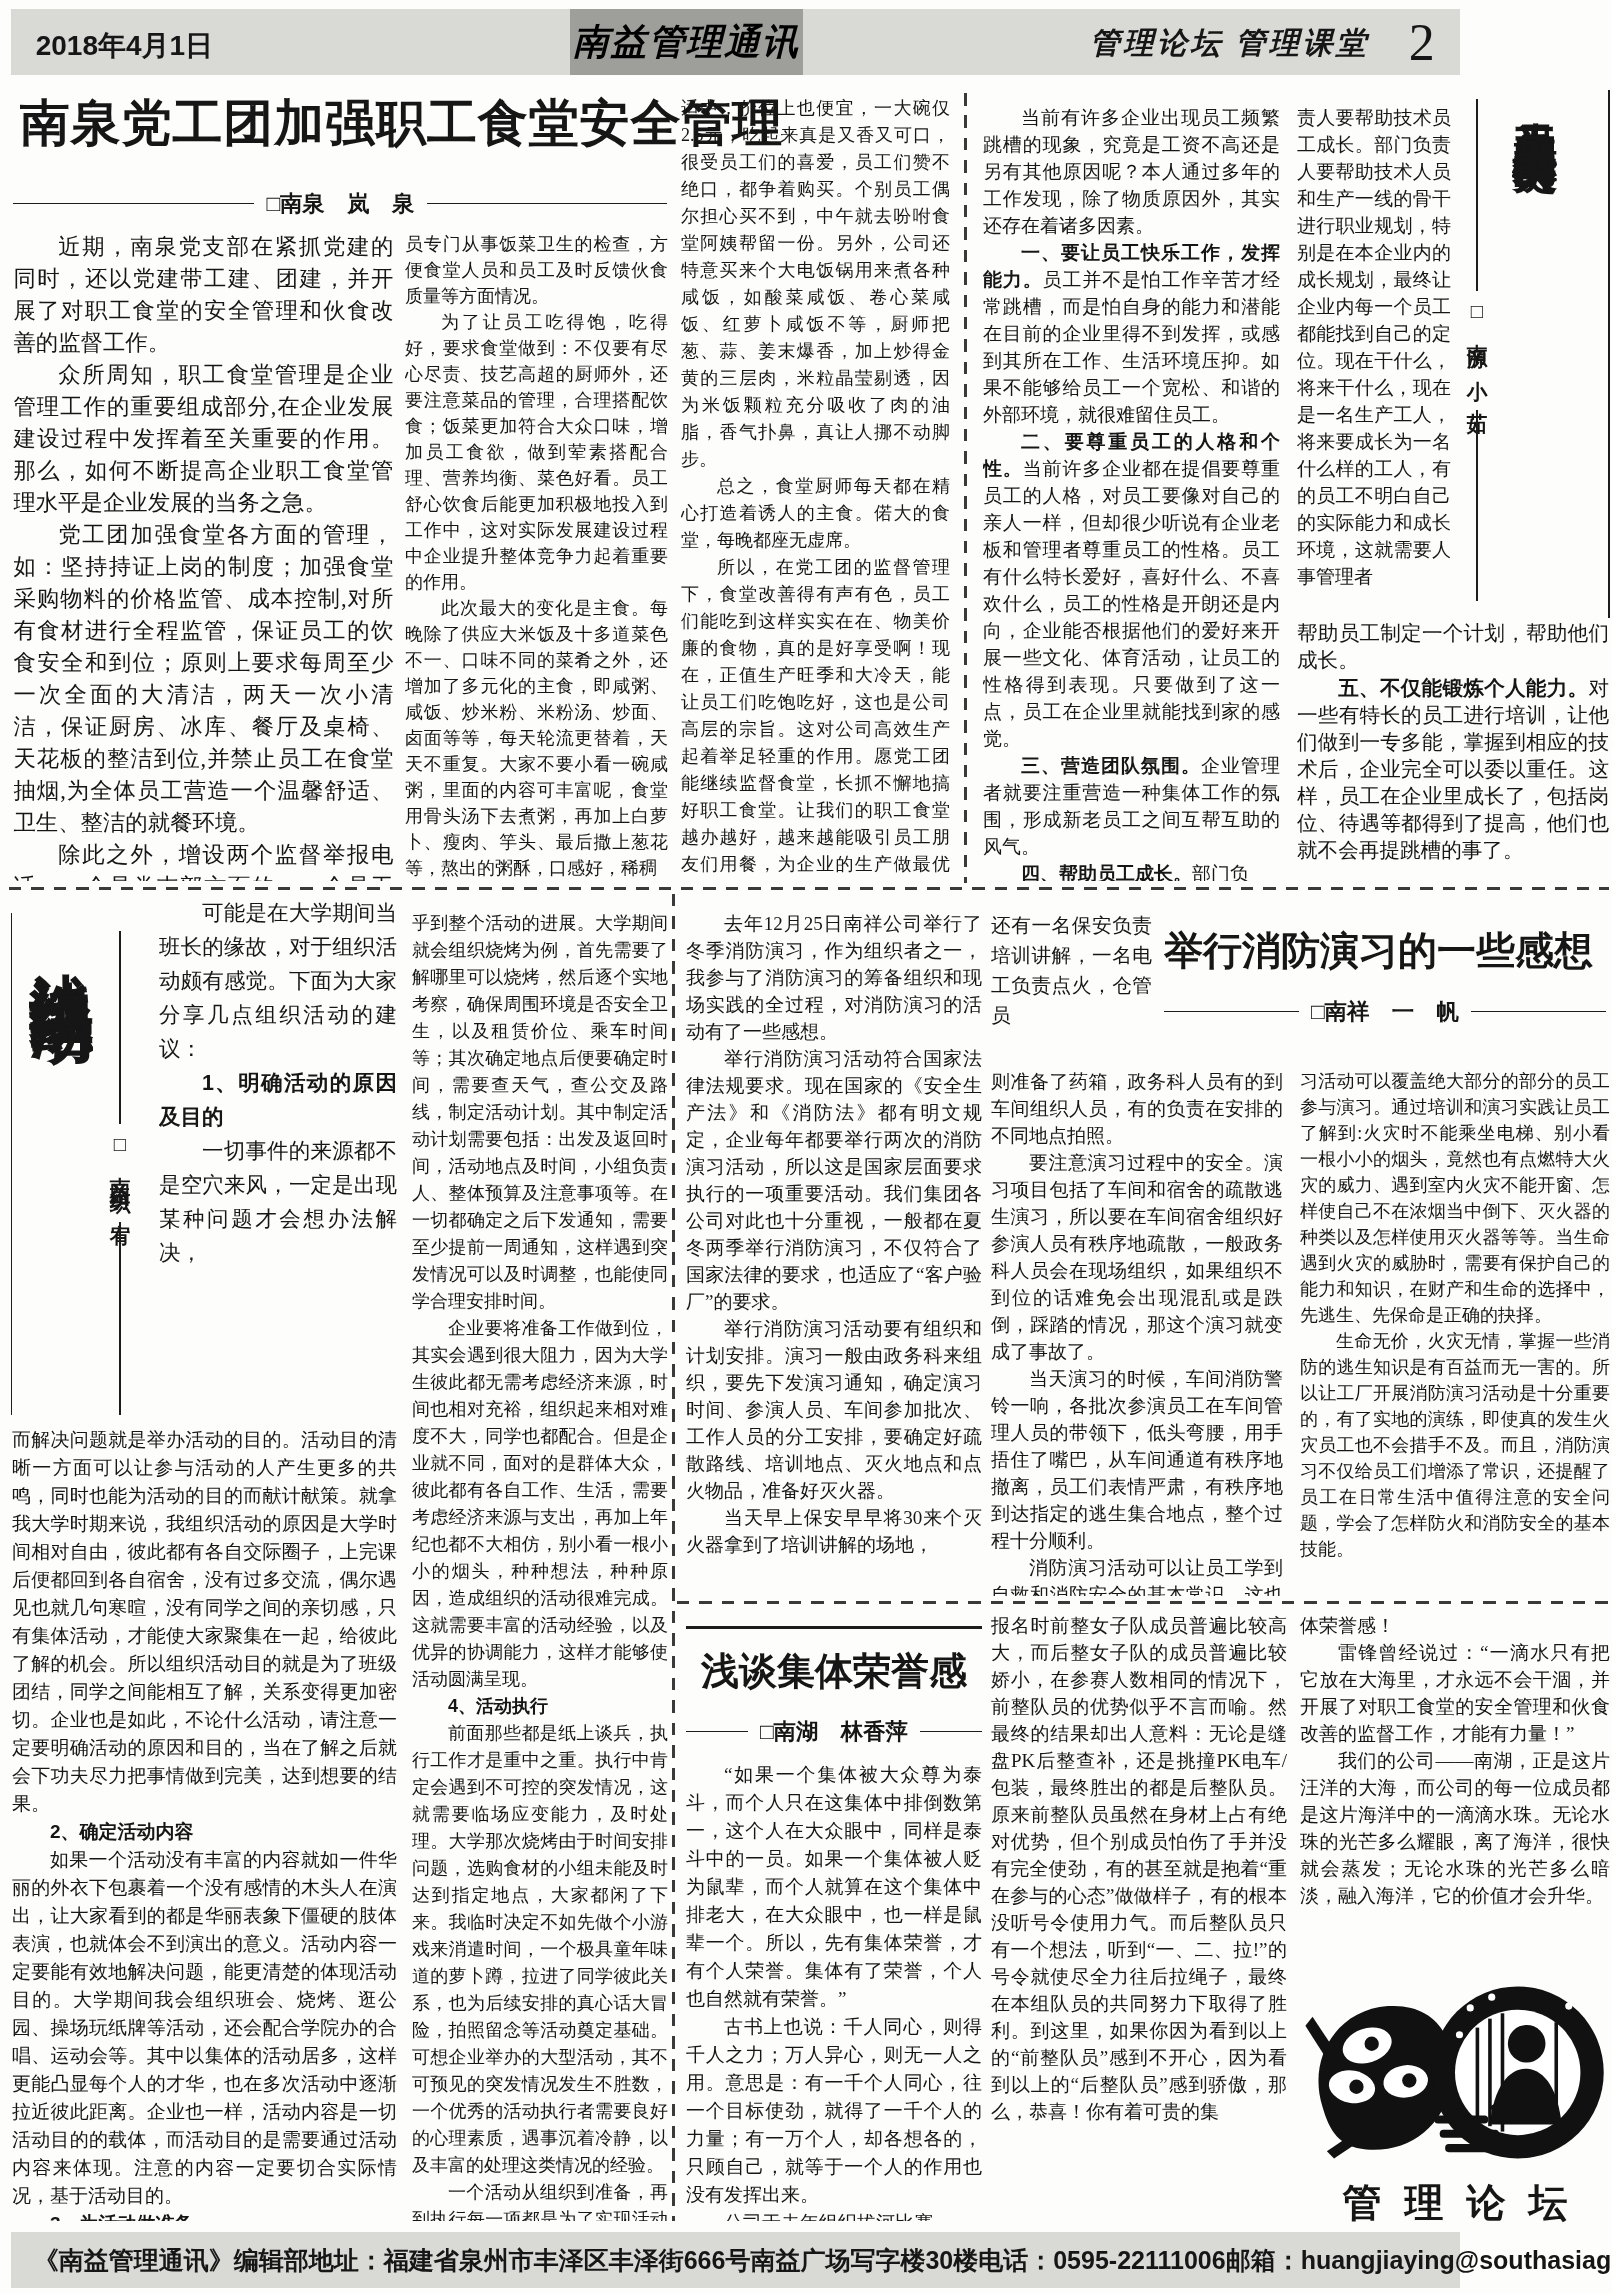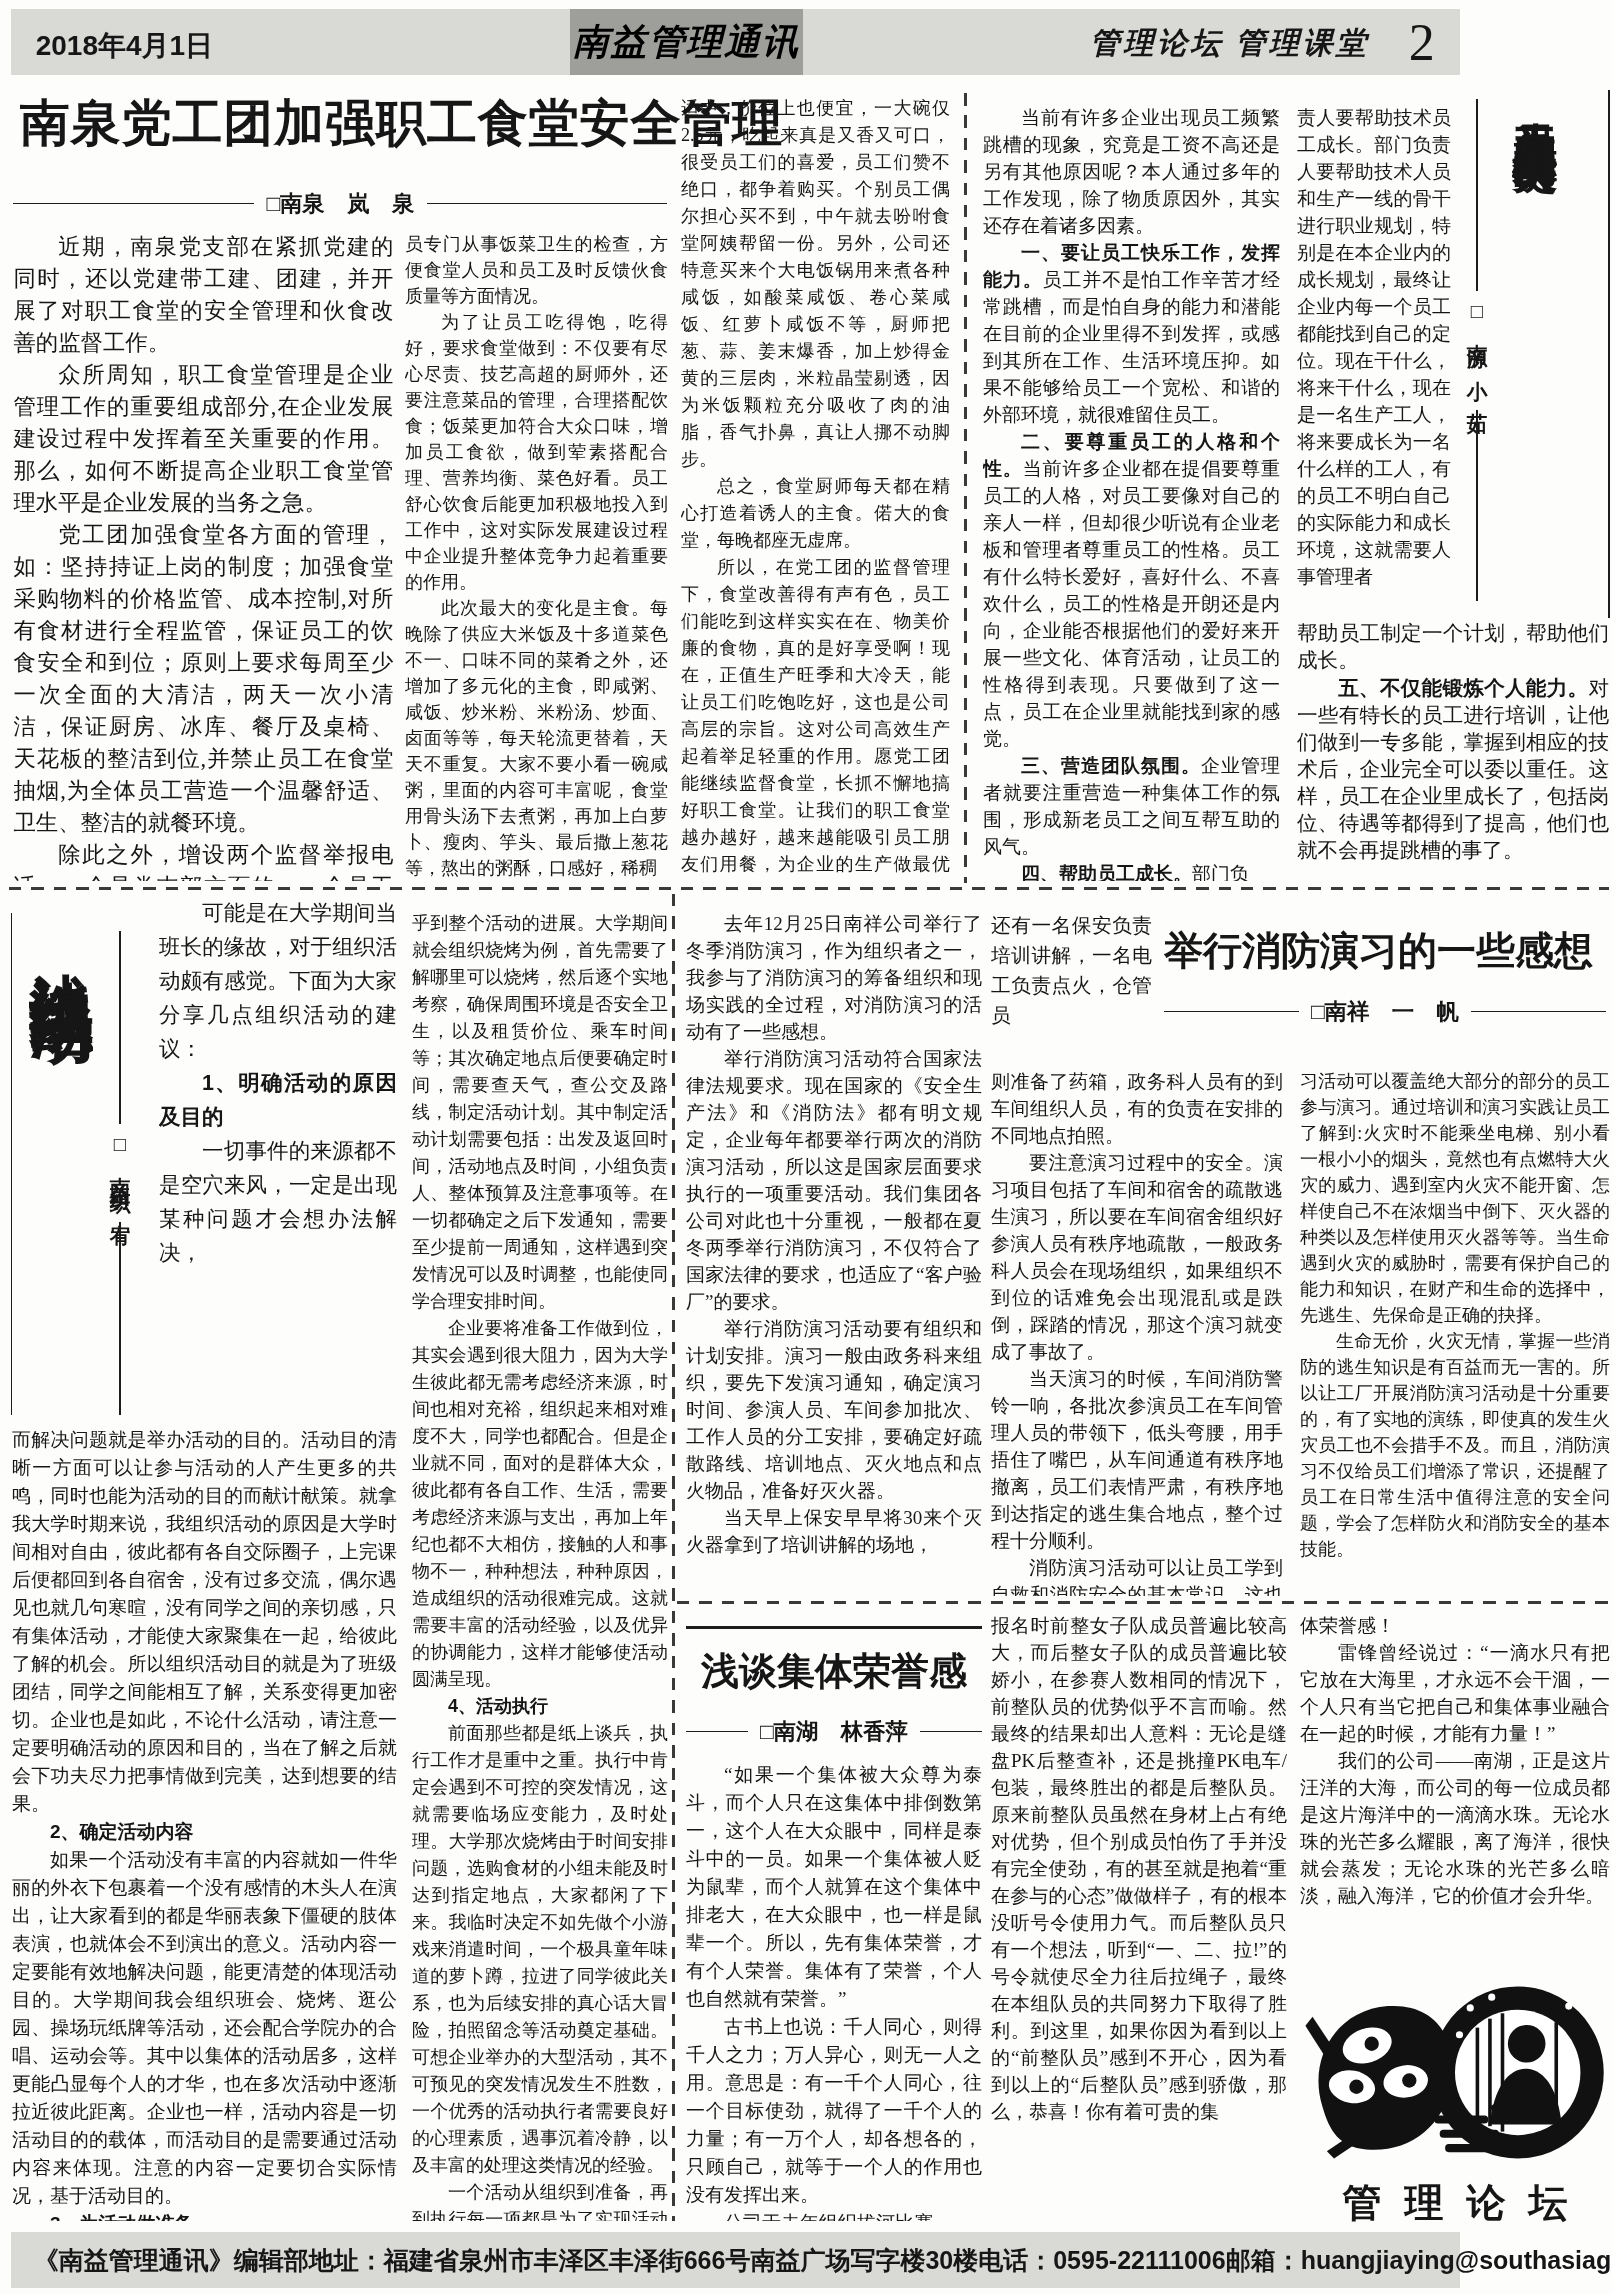--- a/index.html
+++ b/index.html
@@ -150,21 +150,21 @@
       <p><span>一切事件的来源都不是空穴来风，一定是出现某种问题才会想办法解决，</span></p>
     </div>
   <div class="col" id="a3-col1">
       <p class="cont"><span>而解决问题就是举办活动的目的。活动目的清晰一方面可以让参与活动的人产生更多的共鸣，同时也能为活动的目的而献计献策。就拿我大学时期来说，我组织活动的原因是大学时间相对自由，彼此都有各自交际圈子，上完课后便都回到各自宿舍，没有过多交流，偶尔遇见也就几句寒暄，没有同学之间的亲切感，只有集体活动，才能使大家聚集在一起，给彼此了解的机会。所以组织活动目的就是为了班级团结，同学之间能相互了解，关系变得更加密切。企业也是如此，不论什么活动，请注意一定要明确活动的原因和目的，当在了解之后就会下功夫尽力把事情做到完美，达到想要的结果。</span></p>
       <p><span class="bh">2、确定活动内容</span></p>
       <p><span>如果一个活动没有丰富的内容就如一件华丽的外衣下包裹着一个没有感情的木头人在演出，让大家看到的都是华丽表象下僵硬的肢体表演，也就体会不到演出的意义。活动内容一定要能有效地解决问题，能更清楚的体现活动目的。大学期间我会组织班会、烧烤、逛公园、操场玩纸牌等活动，还会配合学院办的合唱、运动会等。其中以集体的活动居多，这样更能凸显每个人的才华，也在多次活动中逐渐拉近彼此距离。企业也一样，活动内容是一切活动目的的载体，而活动目的是需要通过活动内容来体现。注意的内容一定要切合实际情况，基于活动目的。</span></p>
       <p><span class="bh">3、为活动做准备</span></p>
     </div>
   <div class="col" id="a3-col2">
       <p class="cont"><span>乎到整个活动的进展。大学期间就会组织烧烤为例，首先需要了解哪里可以烧烤，然后逐个实地考察，确保周围环境是否安全卫生，以及租赁价位、乘车时间等；其次确定地点后便要确定时间，需要查天气，查公交及路线，制定活动计划。其中制定活动计划需要包括：出发及返回时间，活动地点及时间，小组负责人、整体预算及注意事项等。在一切都确定之后下发通知，需要至少提前一周通知，这样遇到突发情况可以及时调整，也能使同学合理安排时间。</span></p>
-      <p><span>企业要将准备工作做到位，其实会遇到很大阻力，因为大学生彼此都无需考虑经济来源，时间也相对充裕，组织起来相对难度不大，同学也都配合。但是企业就不同，面对的是群体大众，彼此都有各自工作、生活，需要考虑经济来源与支出，再加上年纪也都不大相仿，接触的人和事物不一，种种想法，种种原因，造成组织的活动很难完成。这就需要丰富的活动经验，以及优异的协调能力，这样才能够使活动圆满呈现。</span></p>
+      <p><span>企业要将准备工作做到位，其实会遇到很大阻力，因为大学生彼此都无需考虑经济来源，时间也相对充裕，组织起来相对难度不大，同学也都配合。但是企业就不同，面对的是群体大众，彼此都有各自工作、生活，需要考虑经济来源与支出，再加上年纪也都不大相仿，别小看一根小小的烟头，种种想法，种种原因，造成组织的活动很难完成。这就需要丰富的活动经验，以及优异的协调能力，这样才能够使活动圆满呈现。</span></p>
       <p><span class="bh">4、活动执行</span></p>
       <p><span>前面那些都是纸上谈兵，执行工作才是重中之重。执行中肯定会遇到不可控的突发情况，这就需要临场应变能力，及时处理。大学那次烧烤由于时间安排问题，选购食材的小组未能及时达到指定地点，大家都闲了下来。我临时决定不如先做个小游戏来消遣时间，一个极具童年味道的萝卜蹲，拉进了同学彼此关系，也为后续安排的真心话大冒险，拍照留念等活动奠定基础。可想企业举办的大型活动，其不可预见的突发情况发生不胜数，一个优秀的活动执行者需要良好的心理素质，遇事沉着冷静，以及丰富的处理这类情况的经验。</span></p>
       <p><span>一个活动从组织到准备，再到执行每一项都是为了实现活动的目的，每一步都不可或缺。善于组织活动，不仅能锻炼个人能力，也能加快的解决问题的能力</span></p>
     </div>
 
   <div class="dash-v" style="left:672px; top:894px; height:1327px;"></div>
 
   <div class="col" id="a4-col1">
       <p><span>去年12月25日南祥公司举行了冬季消防演习，作为组织者之一，我参与了消防演习的筹备组织和现场实践的全过程，对消防演习的活动有了一些感想。</span></p>
       <p><span>举行消防演习活动符合国家法律法规要求。现在国家的《安全生产法》和《消防法》都有明文规定，企业每年都要举行两次的消防演习活动，所以这是国家层面要求执行的一项重要活动。我们集团各公司对此也十分重视，一般都在夏冬两季举行消防演习，不仅符合了国家法律的要求，也适应了“客户验厂”的要求。</span></p>
@@ -199,21 +199,21 @@
   <div class="col" id="a5-col1">
       <p><span>“如果一个集体被大众尊为泰斗，而个人只在这集体中排倒数第一，这个人在大众眼中，同样是泰斗中的一员。如果一个集体被人贬为鼠辈，而个人就算在这个集体中排老大，在大众眼中，也一样是鼠辈一个。所以，先有集体荣誉，才有个人荣誉。集体有了荣誉，个人也自然就有荣誉。”</span></p>
       <p><span>古书上也说：千人同心，则得千人之力；万人异心，则无一人之用。意思是：有一千个人同心，往一个目标使劲，就得了一千个人的力量；有一万个人，却各想各的，只顾自己，就等于一个人的作用也没有发挥出来。</span></p>
       <p><span>公司于去年组织拔河比赛，</span></p>
     </div>
   <div class="col" id="a5-col2">
       <p class="cont"><span>报名时前整女子队成员普遍比较高大，而后整女子队的成员普遍比较娇小，在参赛人数相同的情况下，前整队员的优势似乎不言而喻。然最终的结果却出人意料：无论是缝盘PK后整查补，还是挑撞PK电车/包装，最终胜出的都是后整队员。原来前整队员虽然在身材上占有绝对优势，但个别成员怕伤了手并没有完全使劲，有的甚至就是抱着“重在参与的心态”做做样子，有的根本没听号令使用力气。而后整队员只有一个想法，听到“一、二、拉!”的号令就使尽全力往后拉绳子，最终在本组队员的共同努力下取得了胜利。到这里，如果你因为看到以上的“前整队员”感到不开心，因为看到以上的“后整队员”感到骄傲，那么，恭喜！你有着可贵的集</span></p>
     </div>
   <div class="col" id="a5-col3">
       <p class="cont"><span>体荣誉感！</span></p>
-      <p><span>雷锋曾经说过：“一滴水只有把它放在大海里，才永远不会干涸，一个人只有当它把自己和集体事业融合在一起的时候，才能有力量！”</span></p>
+      <p><span>雷锋曾经说过：“一滴水只有把它放在大海里，才永远不会干涸，并开展了对职工食堂的安全管理和伙食改善的监督工作，才能有力量！”</span></p>
       <p><span>我们的公司——南湖，正是这片汪洋的大海，而公司的每一位成员都是这片海洋中的一滴滴水珠。无论水珠的光芒多么耀眼，离了海洋，很快就会蒸发；无论水珠的光芒多么暗淡，融入海洋，它的价值才会升华。</span></p>
     </div>
 
   <div id="forum-logo">
     <svg viewBox="0 0 346 212">
 
       <path d="M25,140 C8,85 42,32 98,28 C152,24 178,66 168,116 C160,164 120,192 74,188 C44,185 33,168 25,140 Z" fill="#111"></path>
       <path d="M14,40 L62,112 L52,122 L6,50 Z" fill="#111"></path>
       <path d="M30,190 L92,148 L98,158 L38,198 Z" fill="#111"></path>
       <ellipse cx="75" cy="72" rx="28" ry="19" fill="#fff" transform="rotate(-18 75 72)"></ellipse>

